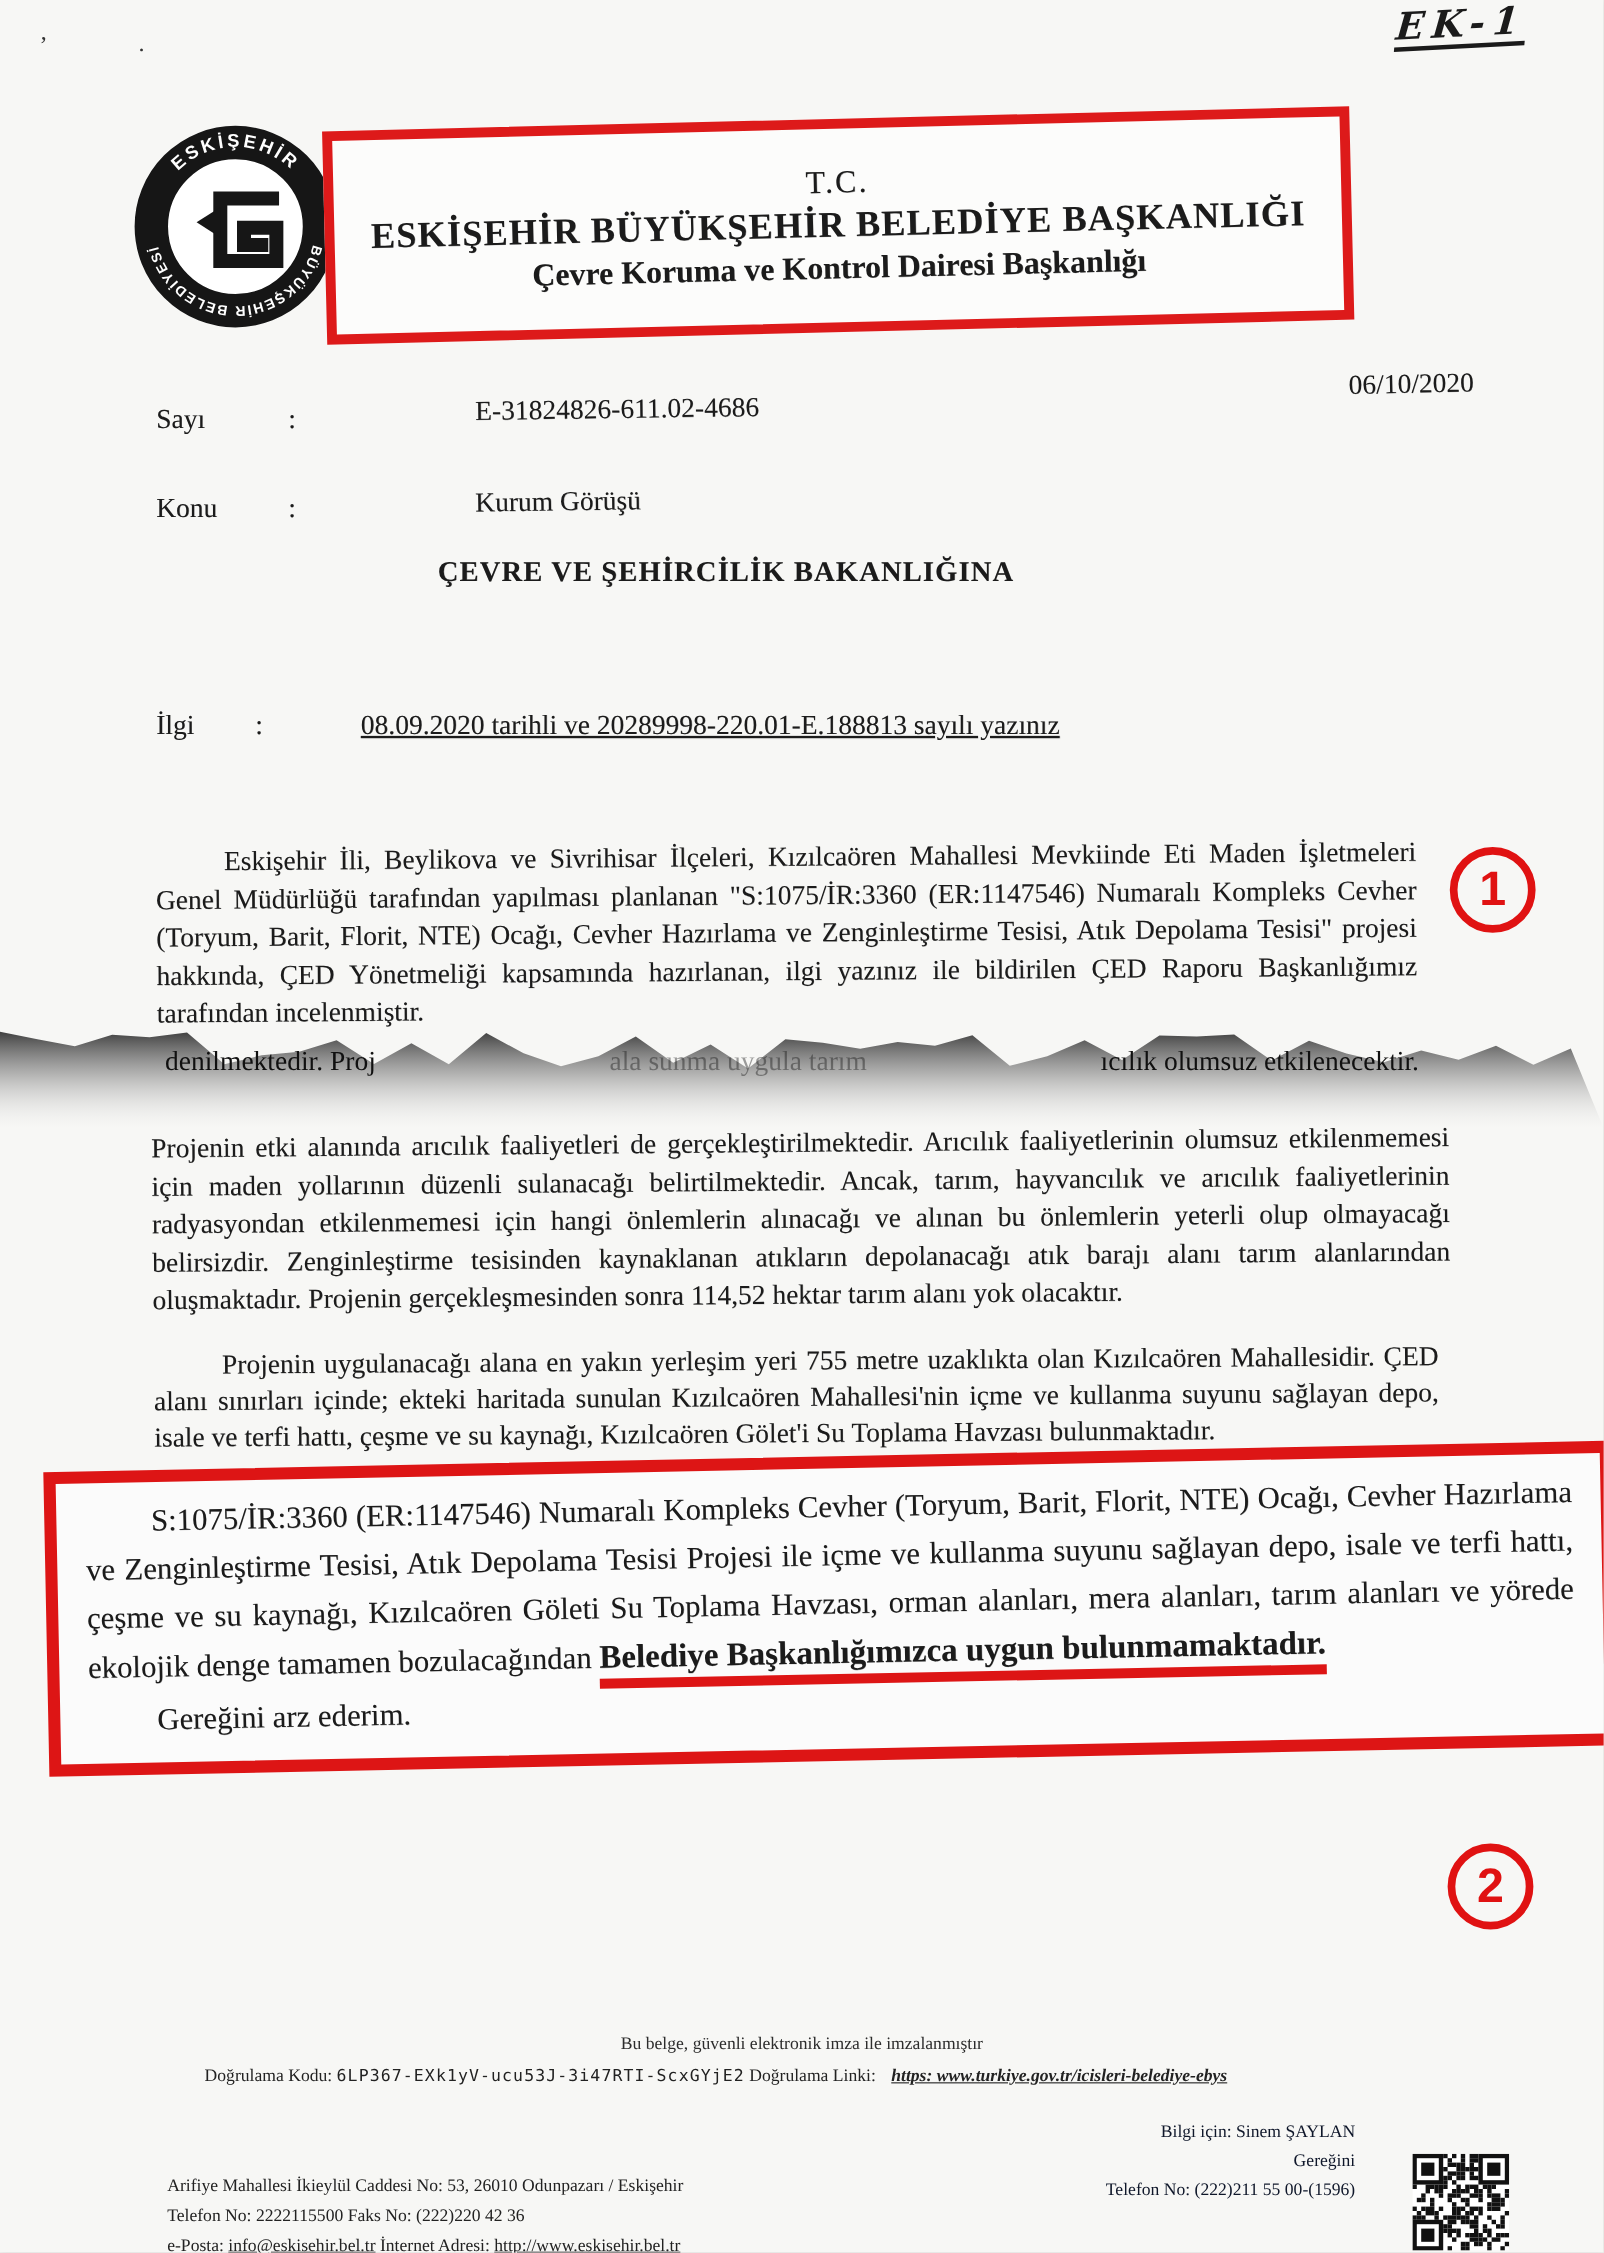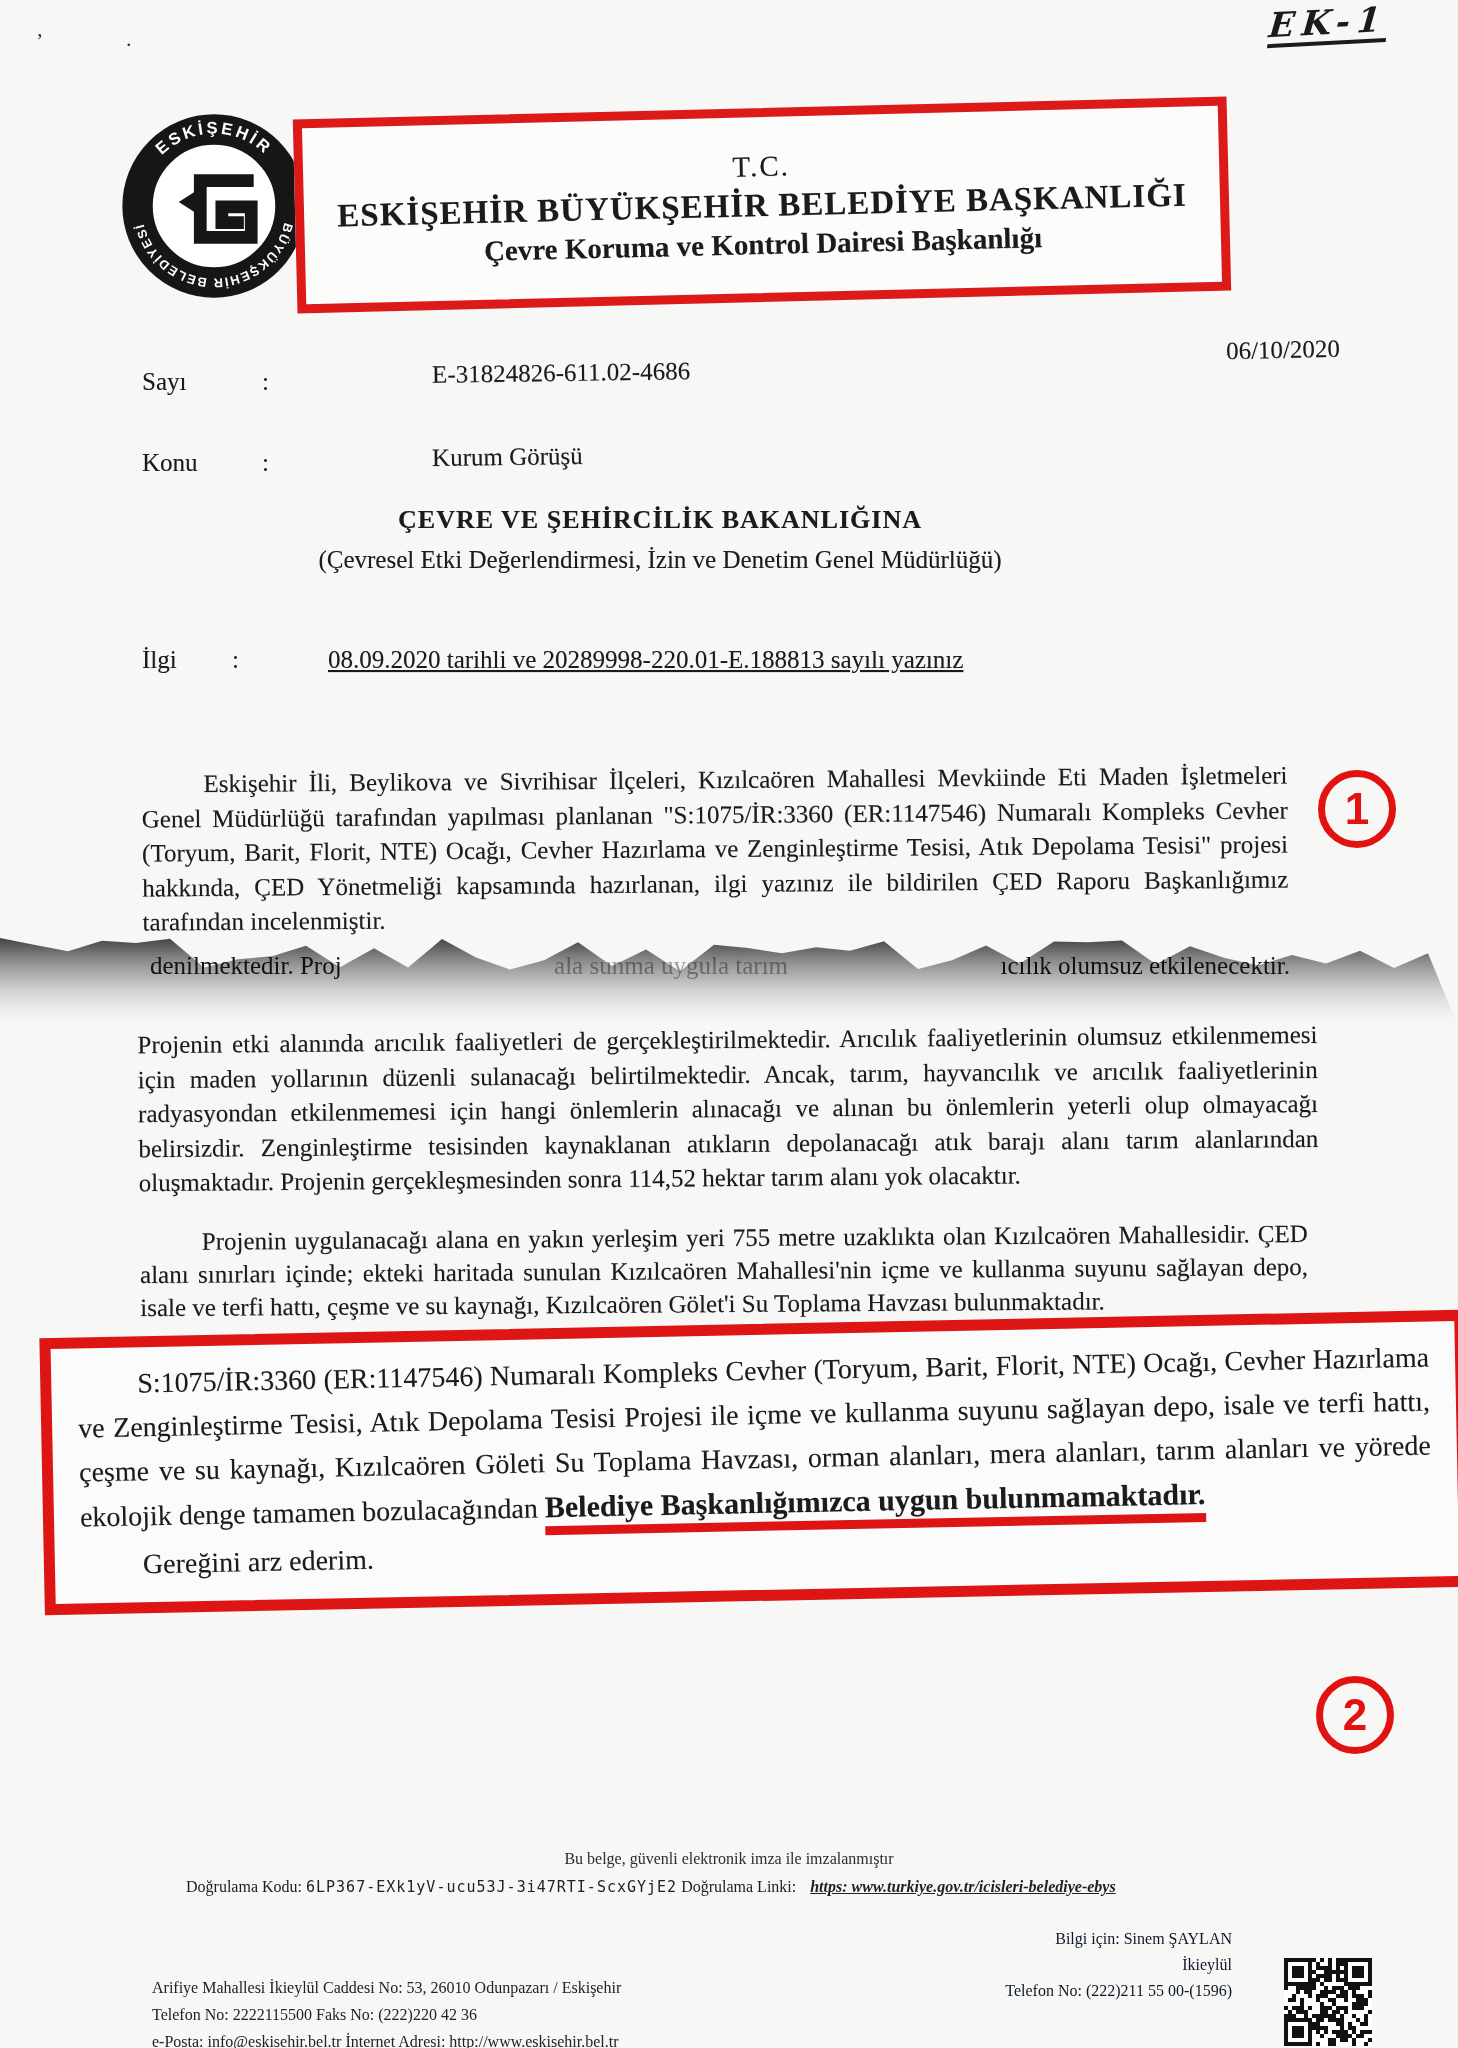--- a/index.html
+++ b/index.html
@@ -121,21 +121,20 @@
     <span class="meta-value ink" style="margin-left:98px;position:relative;top:-9px;">E-31824826-611.02-4686</span>
   </div>
   <div class="meta-row" style="top:406px;margin-top:43px;">
     <span class="meta-label ink">Konu</span>
     <span class="meta-colon ink">:</span>
     <span class="meta-value ink" style="margin-left:98px;position:relative;top:-6px;">Kurum Görüşü</span>
   </div>
 
   <div class="recipient">
     <div class="r1 ink">ÇEVRE VE ŞEHİRCİLİK BAKANLIĞINA</div>
-    <div class="r2 ink">(Çevresel Etki Değerlendirmesi, İzin ve Denetim Genel Müdürlüğü)</div>
   </div>
 
   <div class="ilgi">
     <span class="meta-label ink">İlgi</span>
     <span class="meta-colon ink">:</span>
     <span class="ink" style="margin-left:56px;text-decoration:underline;">08.09.2020 tarihli ve 20289998-220.01-E.188813 sayılı yazınız</span>
   </div>
 
   <p class="para p1 ink">Eskişehir İli, Beylikova ve Sivrihisar İlçeleri, Kızılcaören Mahallesi Mevkiinde Eti Maden İşletmeleri Genel Müdürlüğü tarafından yapılması planlanan "S:1075/İR:3360 (ER:1147546) Numaralı Kompleks Cevher (Toryum, Barit, Florit, NTE) Ocağı, Cevher Hazırlama ve Zenginleştirme Tesisi, Atık Depolama Tesisi" projesi hakkında, ÇED Yönetmeliği kapsamında hazırlanan, ilgi yazınız ile bildirilen ÇED Raporu Başkanlığımız tarafından incelenmiştir.</p>
 
@@ -189,21 +188,21 @@
     <div>
       <span>e-Posta:</span>
       <span class="u">info@eskisehir.bel.tr</span>
       <span>İnternet Adresi:</span>
       <span class="u">http://www.eskisehir.bel.tr</span>
     </div>
   </div>
 
   <div class="contact">
     <div>Bilgi için: Sinem ŞAYLAN</div>
-    <div>İkieylül</div>
+    <div>Gereğini</div>
     <div>Telefon No: (222)211 55 00-(1596)</div>
   </div>
 
   <div class="qr">
     <svg id="qr-svg" viewBox="0 0 88 88" width="88" height="88">
         <rect width="88" height="88" fill="#fff"></rect>
         <rect x="28" y="0" width="4" height="4" fill="#111"></rect>
         <rect x="36" y="0" width="4" height="4" fill="#111"></rect>
         <rect x="44" y="0" width="4" height="4" fill="#111"></rect>
         <rect x="52" y="0" width="4" height="4" fill="#111"></rect>

